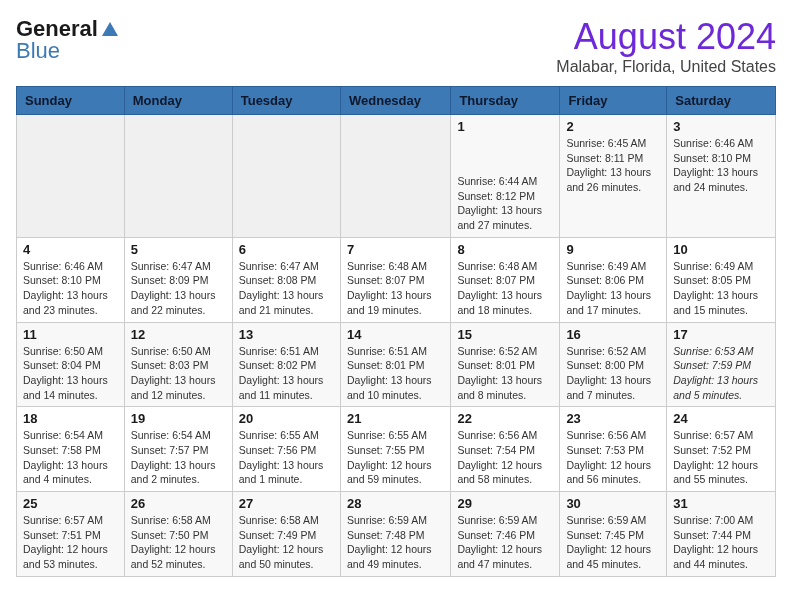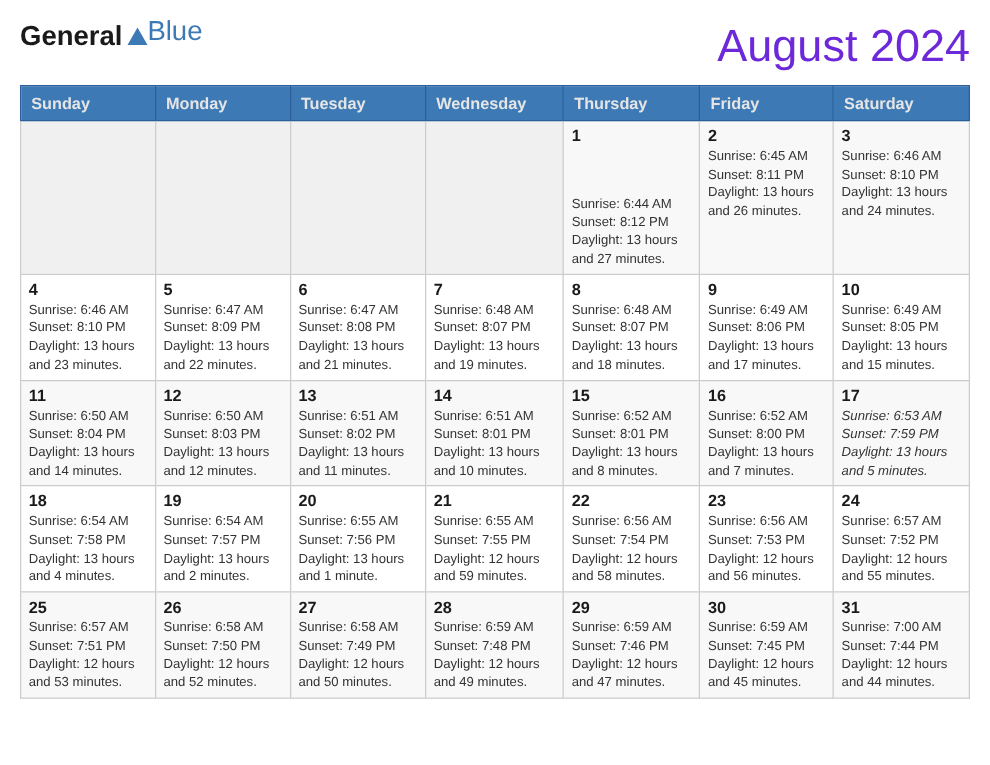--- a/index.html
+++ b/index.html
@@ -11,21 +11,21 @@
       padding: 16px;
     }
     .header-area {
       display: flex;
       justify-content: space-between;
       align-items: flex-start;
       margin-bottom: 10px;
     }
     .logo {
       display: flex;
-      flex-direction: row;
+      flex-direction: column;
       align-items: flex-start;
     }
     .logo-line {
       display: flex;
       align-items: center;
       gap: 2px;
     }
     .logo-triangle {
       width: 0;
       height: 0;
@@ -46,21 +46,21 @@
       font-size: 16px;
       color: #444;
     }
     .calendar {
       width: 100%;
       border-collapse: collapse;
       font-size: 11px;
     }
     .calendar thead th {
       background-color: #3d7ab5;
-      color: #e5e5e5;
+      color: #0f172a;
       text-align: left;
       padding: 6px 8px;
       font-size: 13px;
       font-weight: bold;
       border: 1px solid #2a5f9a;
     }
     .calendar tbody td {
       vertical-align: top;
       border: 1px solid #ccc;
       padding: 4px 6px;
@@ -95,20 +95,21 @@
 <div class="header-area">
   <div class="logo">
     <div class="logo-line">
       <span style="font-size:22px;font-weight:bold;color:#1a1a1a;">General</span>
       <div class="logo-triangle"></div>
     </div>
     <span style="font-size:22px;font-weight:normal;color:#3d7ab5;margin-top:-4px;">Blue</span>
   </div>
   <div class="title-area">
     <div class="main-title">August 2024</div>
+    <div class="subtitle">Malabar, Florida, United States</div>
   </div>
 </div>
 
 <table class="calendar">
   <thead>
     <tr>
     <th>Sunday</th>
         <th>Monday</th>
         <th>Tuesday</th>
         <th>Wednesday</th>

